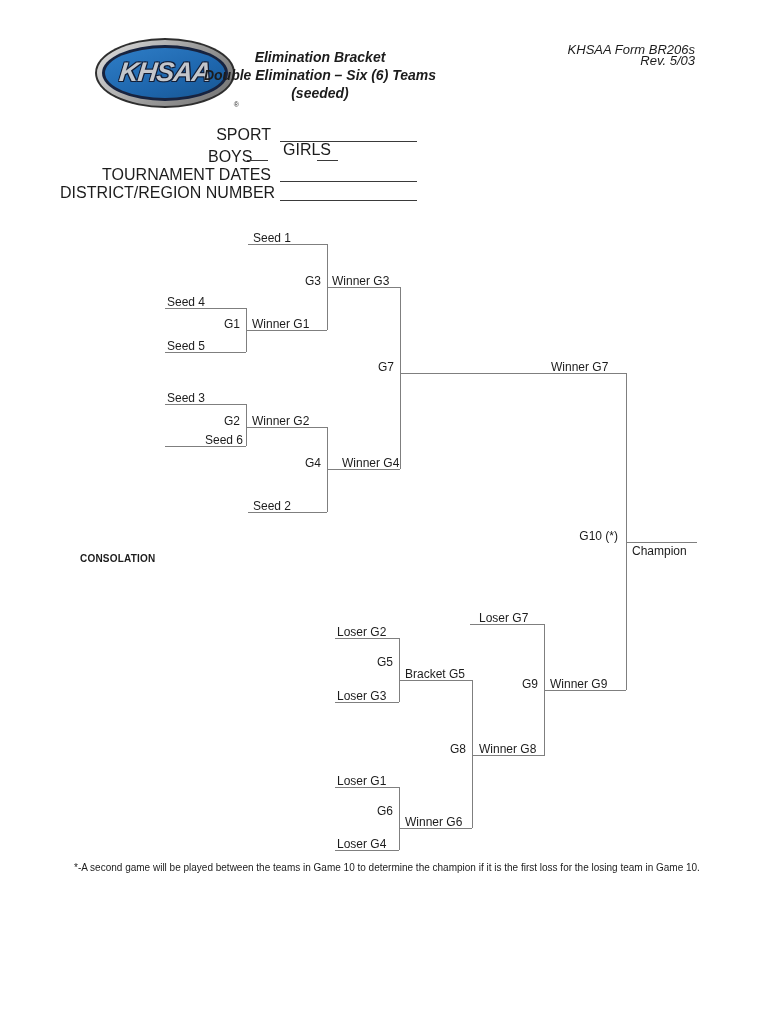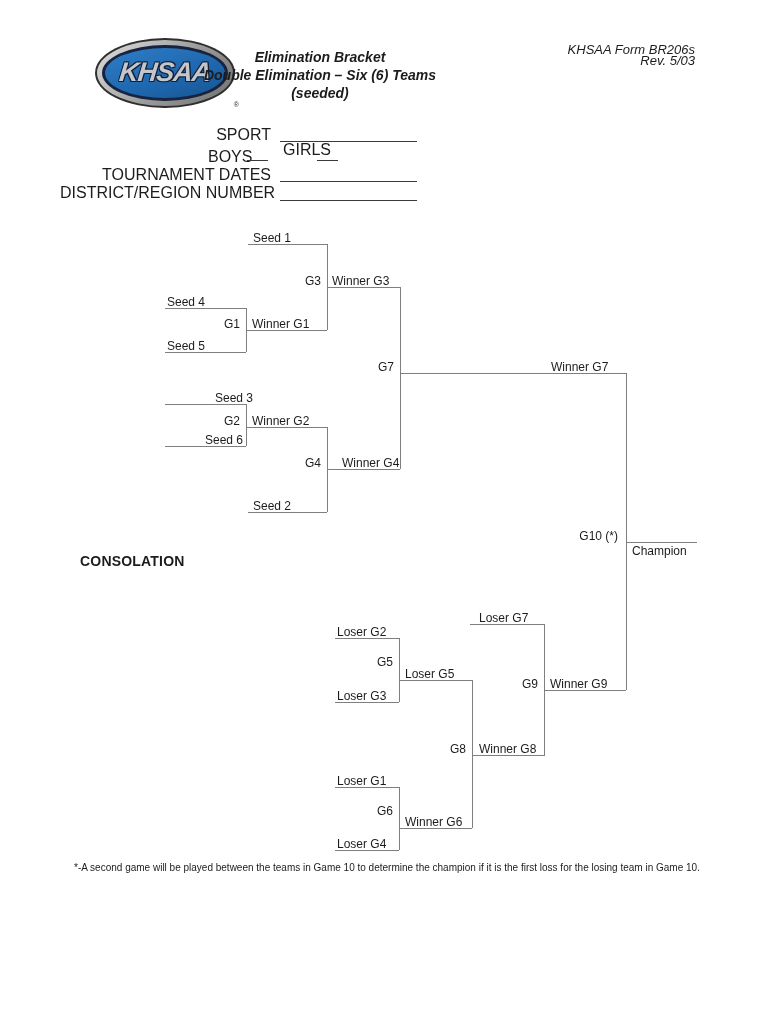--- a/index.html
+++ b/index.html
@@ -6,21 +6,21 @@
   .page {
     position:relative; width:770px; height:1024px; background:#ffffff;
     font-family:"Liberation Sans", sans-serif; color:#1c1c1c; overflow:hidden;
   }
   
   .hline { position:absolute; height:1px; background:#7f7f7f; }
   .vline { position:absolute; width:1px; background:#7f7f7f; }
   
   .lbl { position:absolute; font-size:12px; line-height:12px; white-space:nowrap; }
   .lbl-r { text-align:right; }
-  .consolation { position:absolute; font-size:14px; font-weight:bold; letter-spacing:0.2px; }
+  .consolation { position:absolute; font-size:10px; font-weight:bold; letter-spacing:0.2px; }
   
   .title-block { position:absolute; left:200px; top:48px; width:240px; text-align:center;
     font-weight:bold; font-style:italic; font-size:14px; line-height:18px; }
   .meta-block { position:absolute; top:44px; left:540px; width:155px; text-align:right;
     font-style:italic; font-size:13px; line-height:11px; }
   
   .field-label { position:absolute; font-size:16px; line-height:11px; white-space:nowrap; }
   .field-label.right { text-align:right; }
   .input-line { position:absolute; height:1px; background:#3a3a3a; }
   .footnote { position:absolute; font-size:10px; line-height:11px; white-space:nowrap; }
@@ -109,21 +109,21 @@
   <div class="hline" style="left:335px; top:850px; width:64px;"></div>
 
   <div class="vline" style="left:399px; top:638px; height:64px;"></div>
   <div class="vline" style="left:544px; top:624px; height:132px;"></div>
   <div class="vline" style="left:472px; top:680px; height:148px;"></div>
   <div class="vline" style="left:399px; top:787px; height:63px;"></div>
 
   <span class="lbl" style="left:253px; top:232px;">Seed 1</span>
   <span class="lbl" style="left:167px; top:296px;">Seed 4</span>
   <span class="lbl" style="left:167px; top:340px;">Seed 5</span>
-  <span class="lbl" style="left:167px; top:392px;margin-left:48px;">Seed 3</span>
+  <span class="lbl" style="left:167px; top:392px;">Seed 3</span>
   <span class="lbl" style="left:167px; top:434px;margin-left:38px;">Seed 6</span>
   <span class="lbl" style="left:253px; top:500px;">Seed 2</span>
 
   <span class="lbl lbl-r" style="left:210px; top:318px; width:30px;">G1</span>
   <span class="lbl lbl-r" style="left:210px; top:415px; width:30px;">G2</span>
   <span class="lbl lbl-r" style="left:291px; top:275px; width:30px;">G3</span>
   <span class="lbl lbl-r" style="left:291px; top:457px; width:30px;">G4</span>
   <span class="lbl lbl-r" style="left:364px; top:361px; width:30px;">G7</span>
 
   <span class="lbl" style="left:252px; top:318px;">Winner G1</span>
@@ -141,20 +141,20 @@
   <span class="lbl" style="left:337px; top:626px;">Loser G2</span>
   <span class="lbl" style="left:337px; top:690px;">Loser G3</span>
   <span class="lbl" style="left:337px; top:775px;">Loser G1</span>
   <span class="lbl" style="left:337px; top:838px;">Loser G4</span>
 
   <span class="lbl lbl-r" style="left:363px; top:656px; width:30px;">G5</span>
   <span class="lbl lbl-r" style="left:363px; top:805px; width:30px;">G6</span>
   <span class="lbl lbl-r" style="left:436px; top:743px; width:30px;">G8</span>
   <span class="lbl lbl-r" style="left:508px; top:678px; width:30px;">G9</span>
 
-  <span class="lbl" style="left:405px; top:668px;">Loser G5</span>
+  <span class="lbl" style="left:405px; top:668px;">Bracket G5</span>
   <span class="lbl" style="left:405px; top:816px;">Winner G6</span>
   <span class="lbl" style="left:479px; top:743px;">Winner G8</span>
   <span class="lbl" style="left:550px; top:678px;">Winner G9</span>
 
   <div class="footnote" style="left:74px; top:862px;">*-A second game will be played between the teams in Game 10 to determine the champion if it is the first loss for the losing team in Game 10.</div>
 
 </div>
 
 </body></html>

